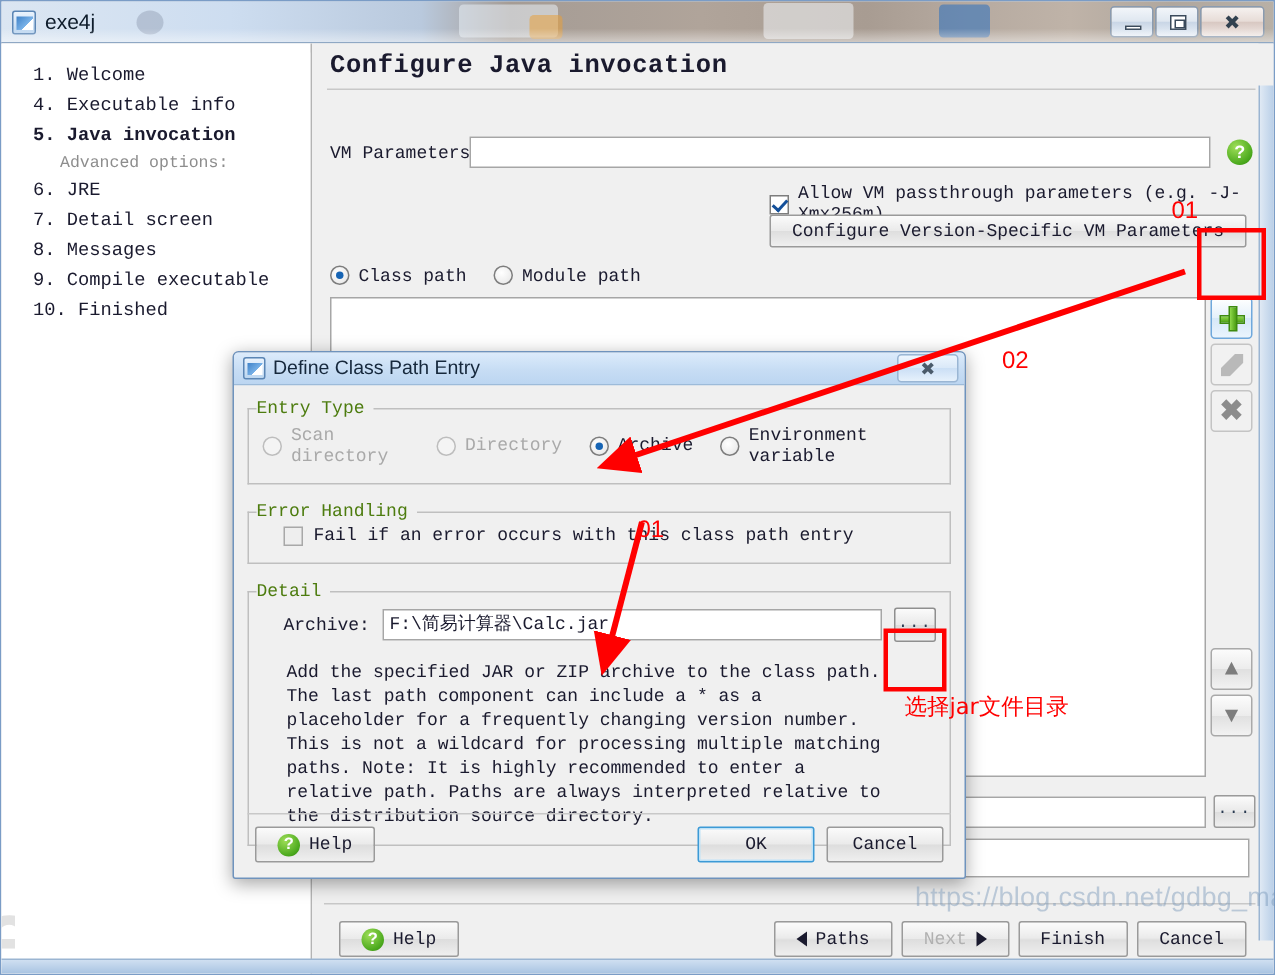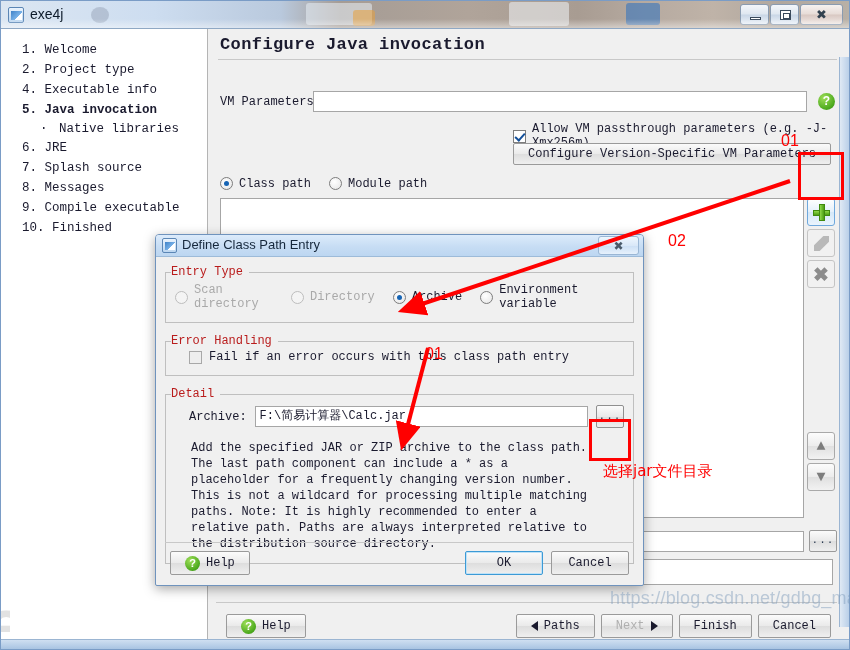--- a/index.html
+++ b/index.html
@@ -239,21 +239,21 @@
     font-family:"Liberation Sans", sans-serif; font-size:12px; color:#4a5a6a; cursor:pointer; }
 
   #dlg-body { position:absolute; left:0; top:22px; right:0; bottom:0; padding:8px 9px 0 9px; }
 
   .group { position:relative; margin-bottom:11px; padding:12px 10px 10px 10px; }
   .group > .group-line {
     position:absolute; left:0; right:0; top:7px; height:1px; background:#bfbfbf;
   }
   .group > .group-title {
     position:absolute; left:6px; top:0; padding:0 6px 0 0; background:#f0f0f0;
-    font-size:12px; color:#b91c1c;
+    font-size:12px; color:#4d7c0f;
   }
   .group > .group-side-l { position:absolute; left:0; top:7px; bottom:0; width:1px; background:#bfbfbf; }
   .group > .group-side-r { position:absolute; right:0; top:7px; bottom:0; width:1px; background:#bfbfbf; }
   .group > .group-bottom { position:absolute; left:0; right:0; bottom:0; height:1px; background:#bfbfbf; }
 
   #entry-type-row { display:flex; align-items:center; justify-content:center; gap:6px; padding:6px 0 2px 0; }
   #err-row { display:flex; align-items:center; gap:7px; padding:4px 0 2px 14px; }
   #detail-row { display:flex; align-items:center; gap:8px; padding:6px 0 4px 14px; }
   #archive-input { flex:1; height:21px; border:1px solid #a6a6a6; background:#fff;
     padding:0 4px; line-height:19px; font-size:12px; white-space:nowrap; overflow:hidden;
@@ -315,42 +315,35 @@
   <div id="win-body">
 
     <div id="sidebar">
       <div id="sidebar-watermark">exe4j</div>
       <div id="sidebar-inner">
         <div class="nav-item">
           <span>1.</span>
           <span>Welcome</span>
         </div>
         <div class="nav-item">
-          <span>2.</span>
-          <span>Project type</span>
-        </div>
-        <div class="nav-item">
           <span>4.</span>
           <span>Executable info</span>
         </div>
         <div class="nav-item current">
           <span>5.</span>
           <span>Java invocation</span>
         </div>
-        <div class="nav-sub">
-          <span class="bullet">·</span>
-          <span>Native libraries</span>
-        </div>
+        <div class="nav-sub-head">Advanced options:</div>
         <div class="nav-item">
           <span>6.</span>
           <span>JRE</span>
         </div>
         <div class="nav-item">
           <span>7.</span>
-          <span>Splash source</span>
+          <span>Detail screen</span>
         </div>
         <div class="nav-item">
           <span>8.</span>
           <span>Messages</span>
         </div>
         <div class="nav-item">
           <span>9.</span>
           <span>Compile executable</span>
         </div>
         <div class="nav-item">

